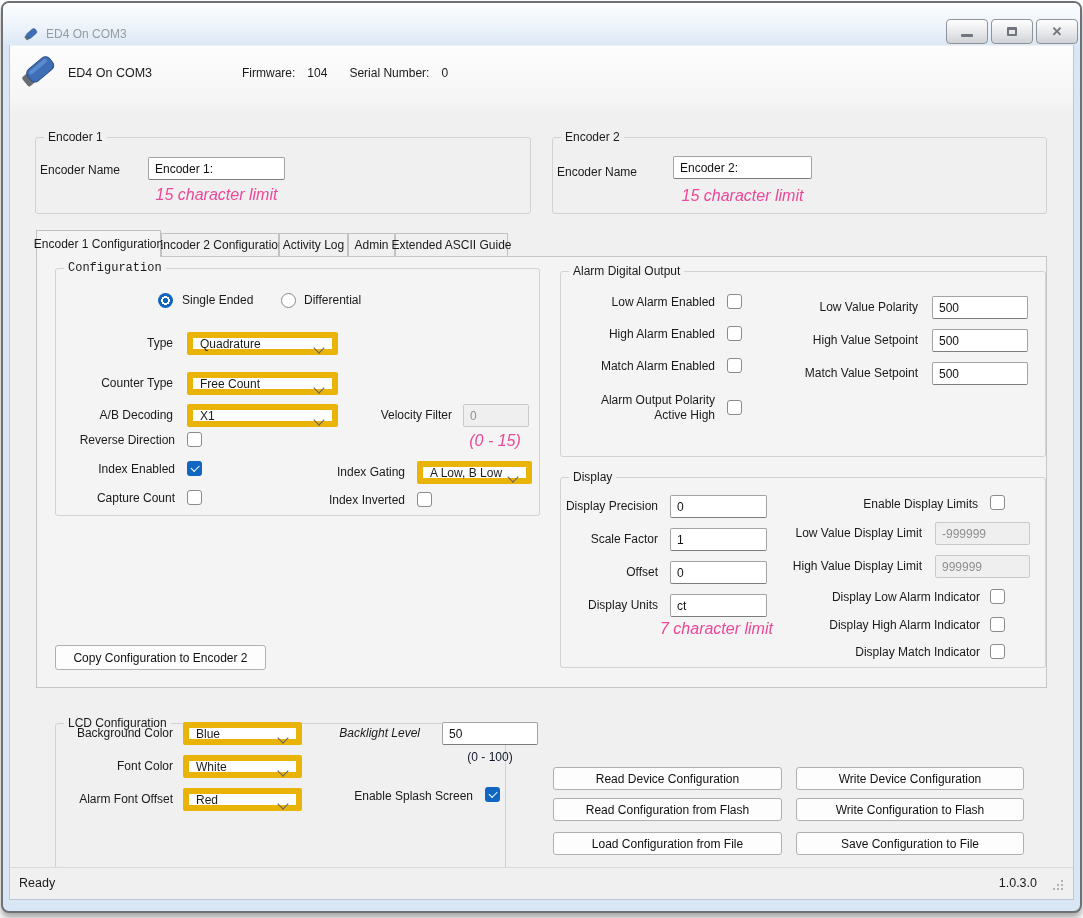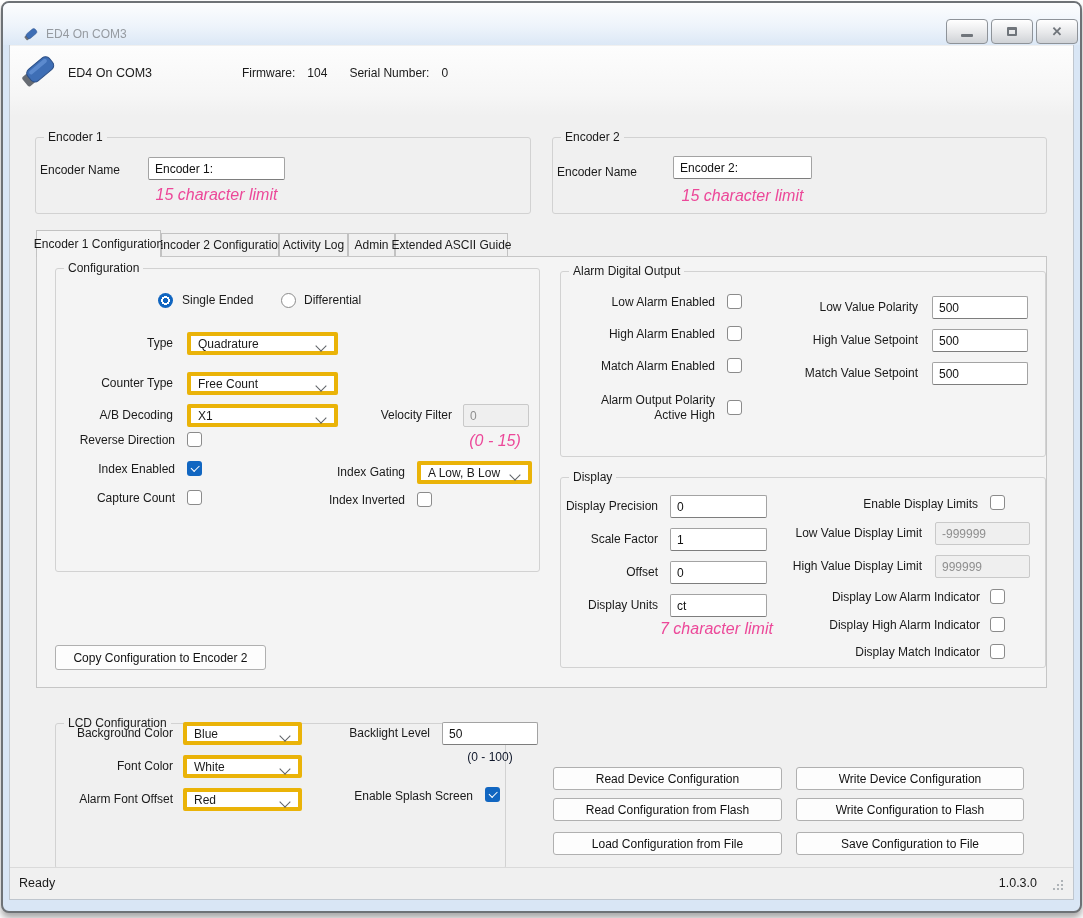--- a/index.html
+++ b/index.html
@@ -60,21 +60,21 @@
   .note{position:absolute;font-size:16px;font-style:italic;color:#ec4899;text-align:center;white-space:nowrap;}
   .plain-note{position:absolute;font-size:12px;color:#0f172a;text-align:center;white-space:nowrap;}
   .textbox{
     position:absolute;box-sizing:border-box;height:23px;
     background:#ffffff;border:1px solid #a3a3a3;border-bottom-color:#7d7d7d;border-radius:2px;
     font-family:"Liberation Sans",sans-serif;font-size:12px;color:#111;padding:0 6px;outline:none;
   }
   .textbox.disabled{background:#efefef;border-color:#c9c9c9;color:#8f8f8f;}
   .combo{
     position:absolute;box-sizing:border-box;height:23px;
-    background:#ffffff;border:4px solid #eab308;border-radius:2px;
+    background:#ffffff;border:6px solid #eab308;border-radius:2px;
     display:flex;align-items:center;padding:0 14px 0 7px;cursor:default;
   }
   .combo .chev{
     position:absolute;right:9px;top:6px;width:7px;height:7px;
     border-right:1.4px solid #5f6368;border-bottom:1.4px solid #5f6368;
     transform:rotate(45deg);
   }
   .checkbox{
     position:absolute;width:15px;height:15px;box-sizing:border-box;
     border:1px solid #8b8b8b;border-radius:3px;background:#fff;cursor:default;
@@ -175,21 +175,21 @@
 <input class="textbox" style="left: 673px; top: 156px; width: 139px;" value="Encoder 2:">
 <span class="note" style="left:673px;top:187px;width:139px;">15 character limit</span>
 
 <div class="tabpage"></div>
 <div class="tab active" style="left:36px;width:125px;">Encoder 1 Configuration</div>
 <div class="tab" style="left:161px;width:118px;">Encoder 2 Configuration</div>
 <div class="tab" style="left:279px;width:69px;">Activity Log</div>
 <div class="tab" style="left:348px;width:47px;">Admin</div>
 <div class="tab" style="left:395px;width:113px;">Extended ASCII Guide</div>
 
-<div class="groupbox on-page" style="left:55px;top:268px;width:485px;height:304px;">
+<div class="groupbox on-page" style="left:55px;top:268px;width:485px;height:248px;font-family:Liberation Mono, monospace;">
   <span class="gb-title">Configuration</span>
 </div>
 <div class="radio on" style="left:158px;top:293px;"></div>
 <span class="lbl" style="left:182px;top:293px;">Single Ended</span>
 <div class="radio" style="left:281px;top:293px;"></div>
 <span class="lbl" style="left:304px;top:293px;">Differential</span>
 
 <span class="lbl lbl-r" style="left:60px;top:336px;width:113px;">Type</span>
 <div class="combo" style="left:187px;top:332px;width:151px;">
   <span>Quadrature</span>
@@ -281,21 +281,21 @@
 <span class="lbl lbl-r" style="left:60px;top:759px;width:113px;">Font Color</span>
 <div class="combo" style="left:183px;top:755px;width:119px;">
   <span>White</span>
     <span class="chev"></span>
 </div>
 <span class="lbl lbl-r" style="left:60px;top:792px;width:113px;">Alarm Font Offset</span>
 <div class="combo" style="left:183px;top:788px;width:119px;">
   <span>Red</span>
     <span class="chev"></span>
 </div>
-<span class="lbl lbl-r" style="left:330px;top:726px;width:100px;">Backlight Level</span>
+<span class="lbl lbl-r" style="left:320px;top:726px;width:100px;font-style:italic;">Backlight Level</span>
 <input class="textbox" style="left: 442px; top: 722px; width: 96px;" value="50">
 <span class="plain-note" style="left:440px;top:750px;width:100px;">(0 - 100)</span>
 <span class="lbl lbl-r" style="left:340px;top:789px;width:133px;">Enable Splash Screen</span>
 <div class="checkbox on" style="left:485px;top:787px;"></div>
 
 <div class="btn" style="left:553px;top:767px;width:229px;">Read Device Configuration</div>
 <div class="btn" style="left:796px;top:767px;width:228px;">Write Device Configuration</div>
 <div class="btn" style="left:553px;top:798px;width:229px;">Read Configuration from Flash</div>
 <div class="btn" style="left:796px;top:798px;width:228px;">Write Configuration to Flash</div>
 <div class="btn" style="left:553px;top:832px;width:229px;">Load Configuration from File</div>

